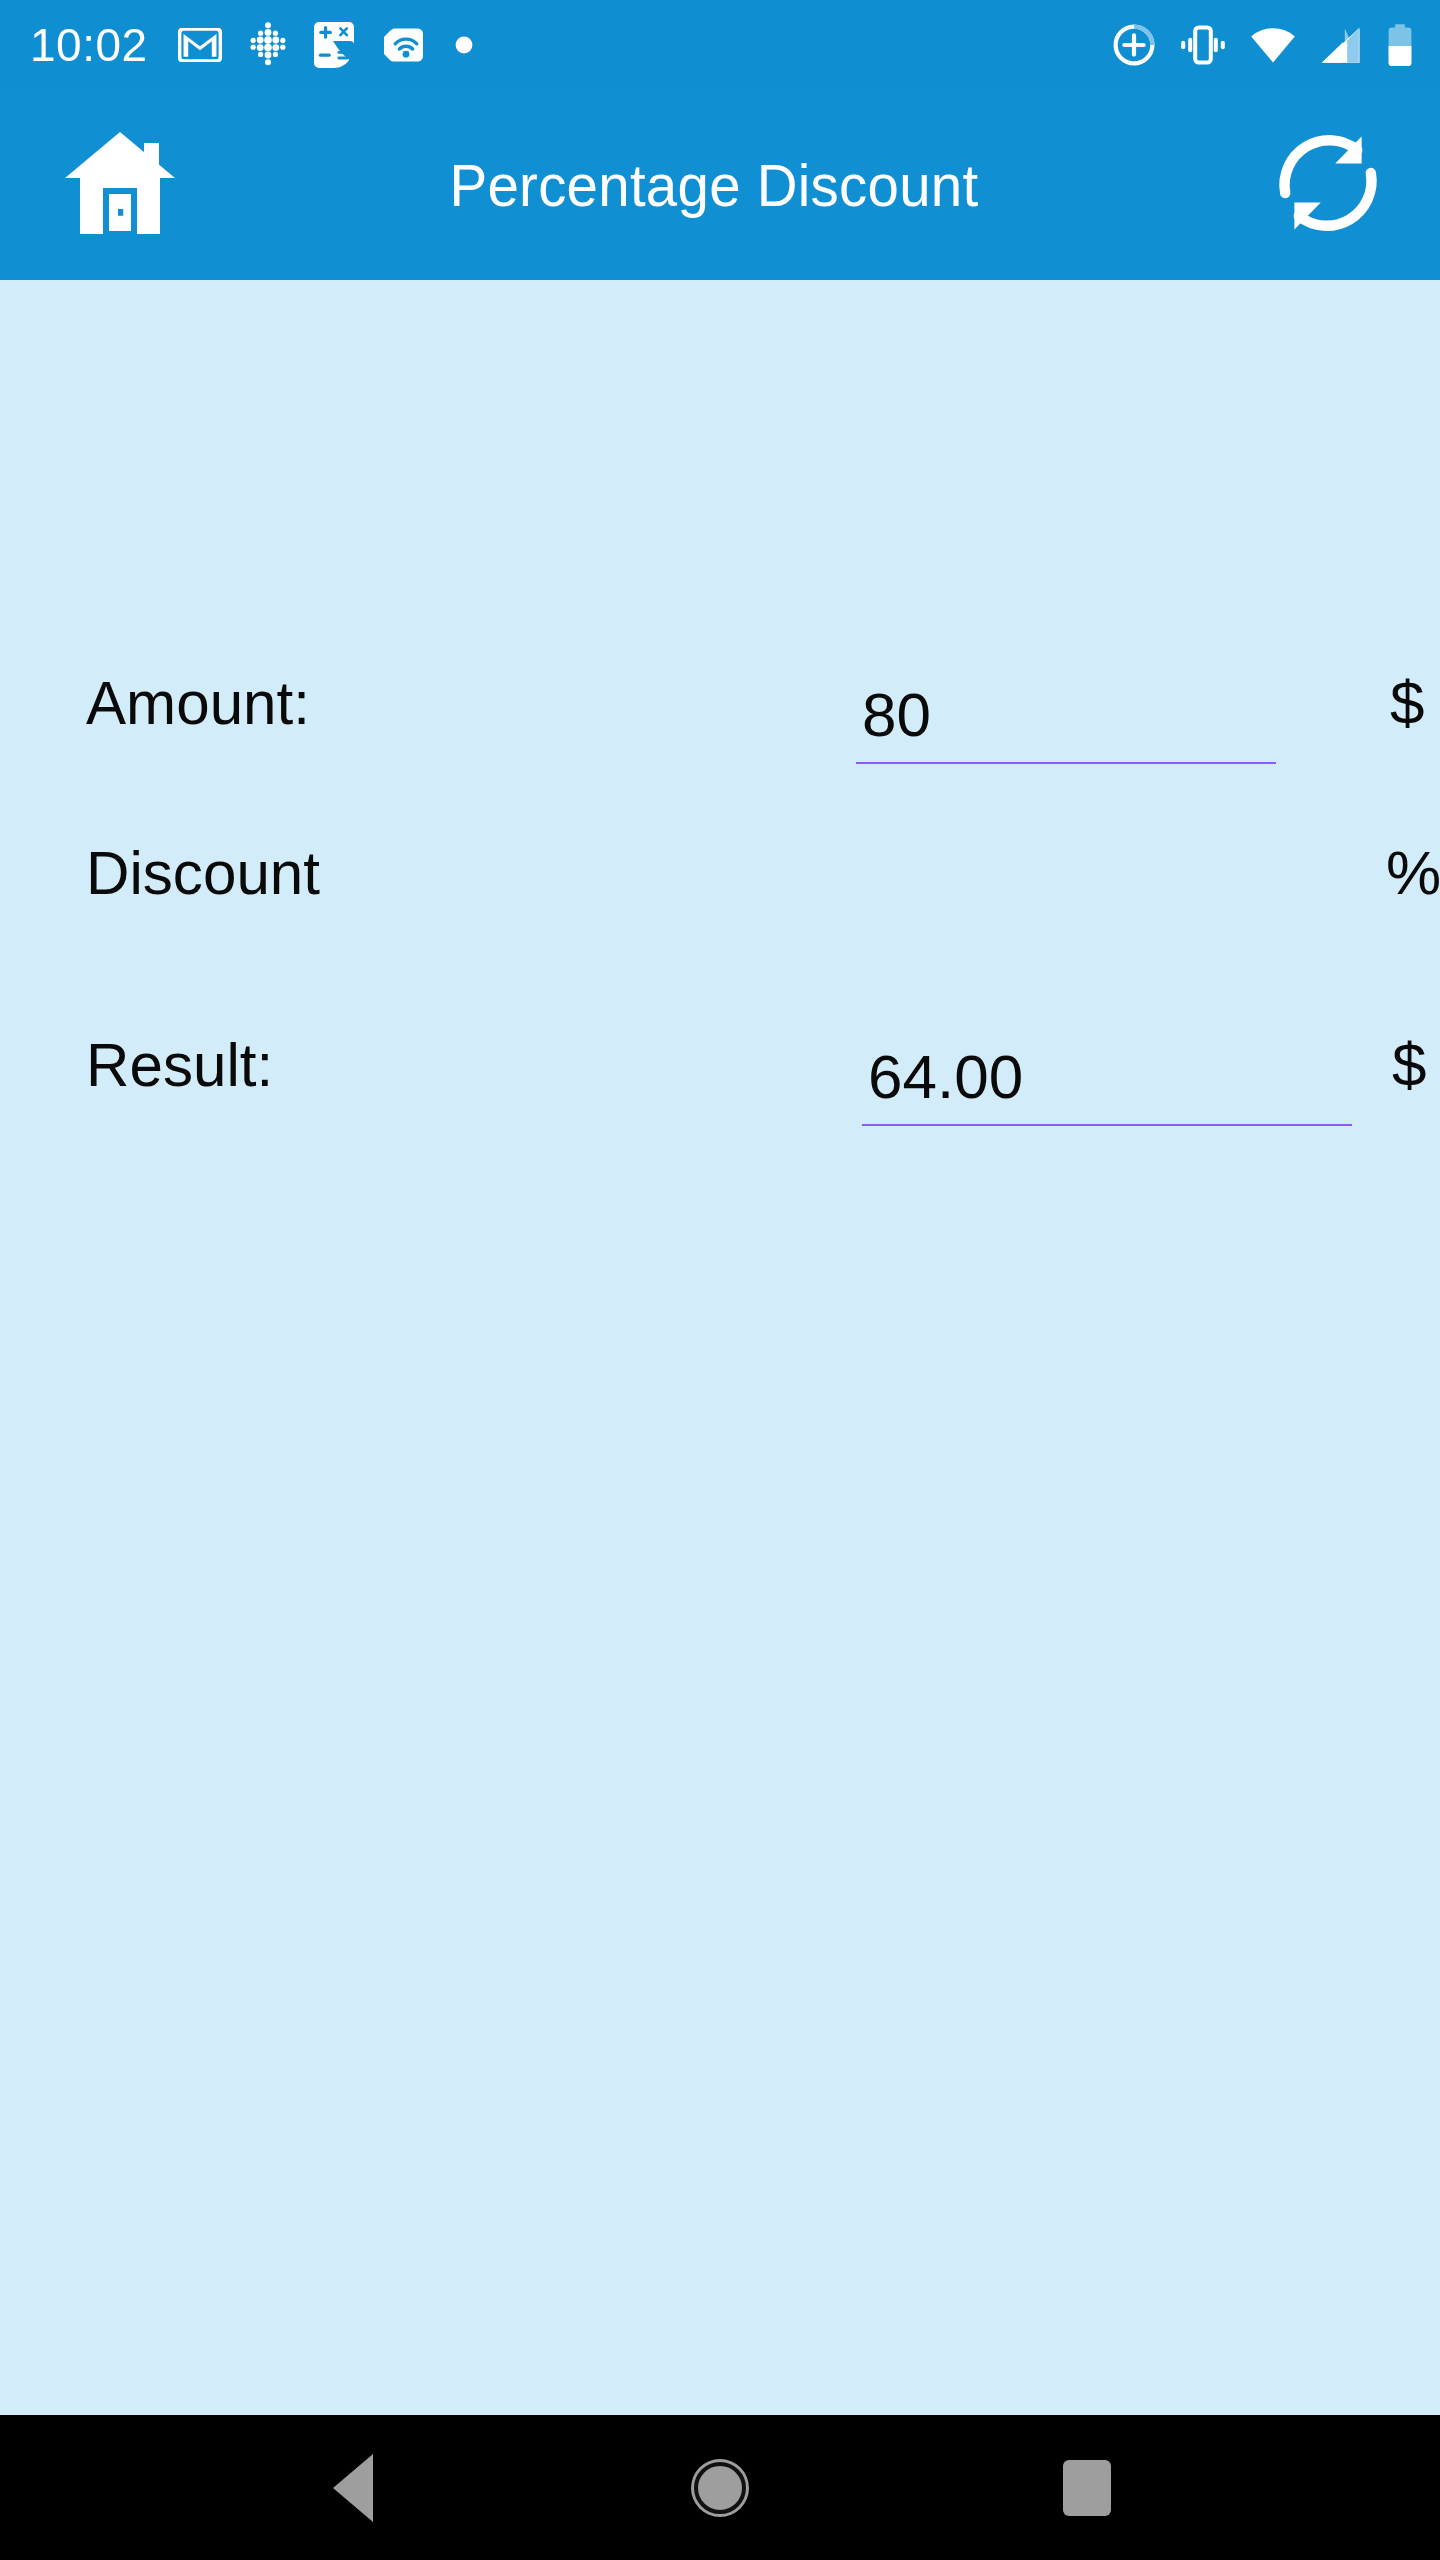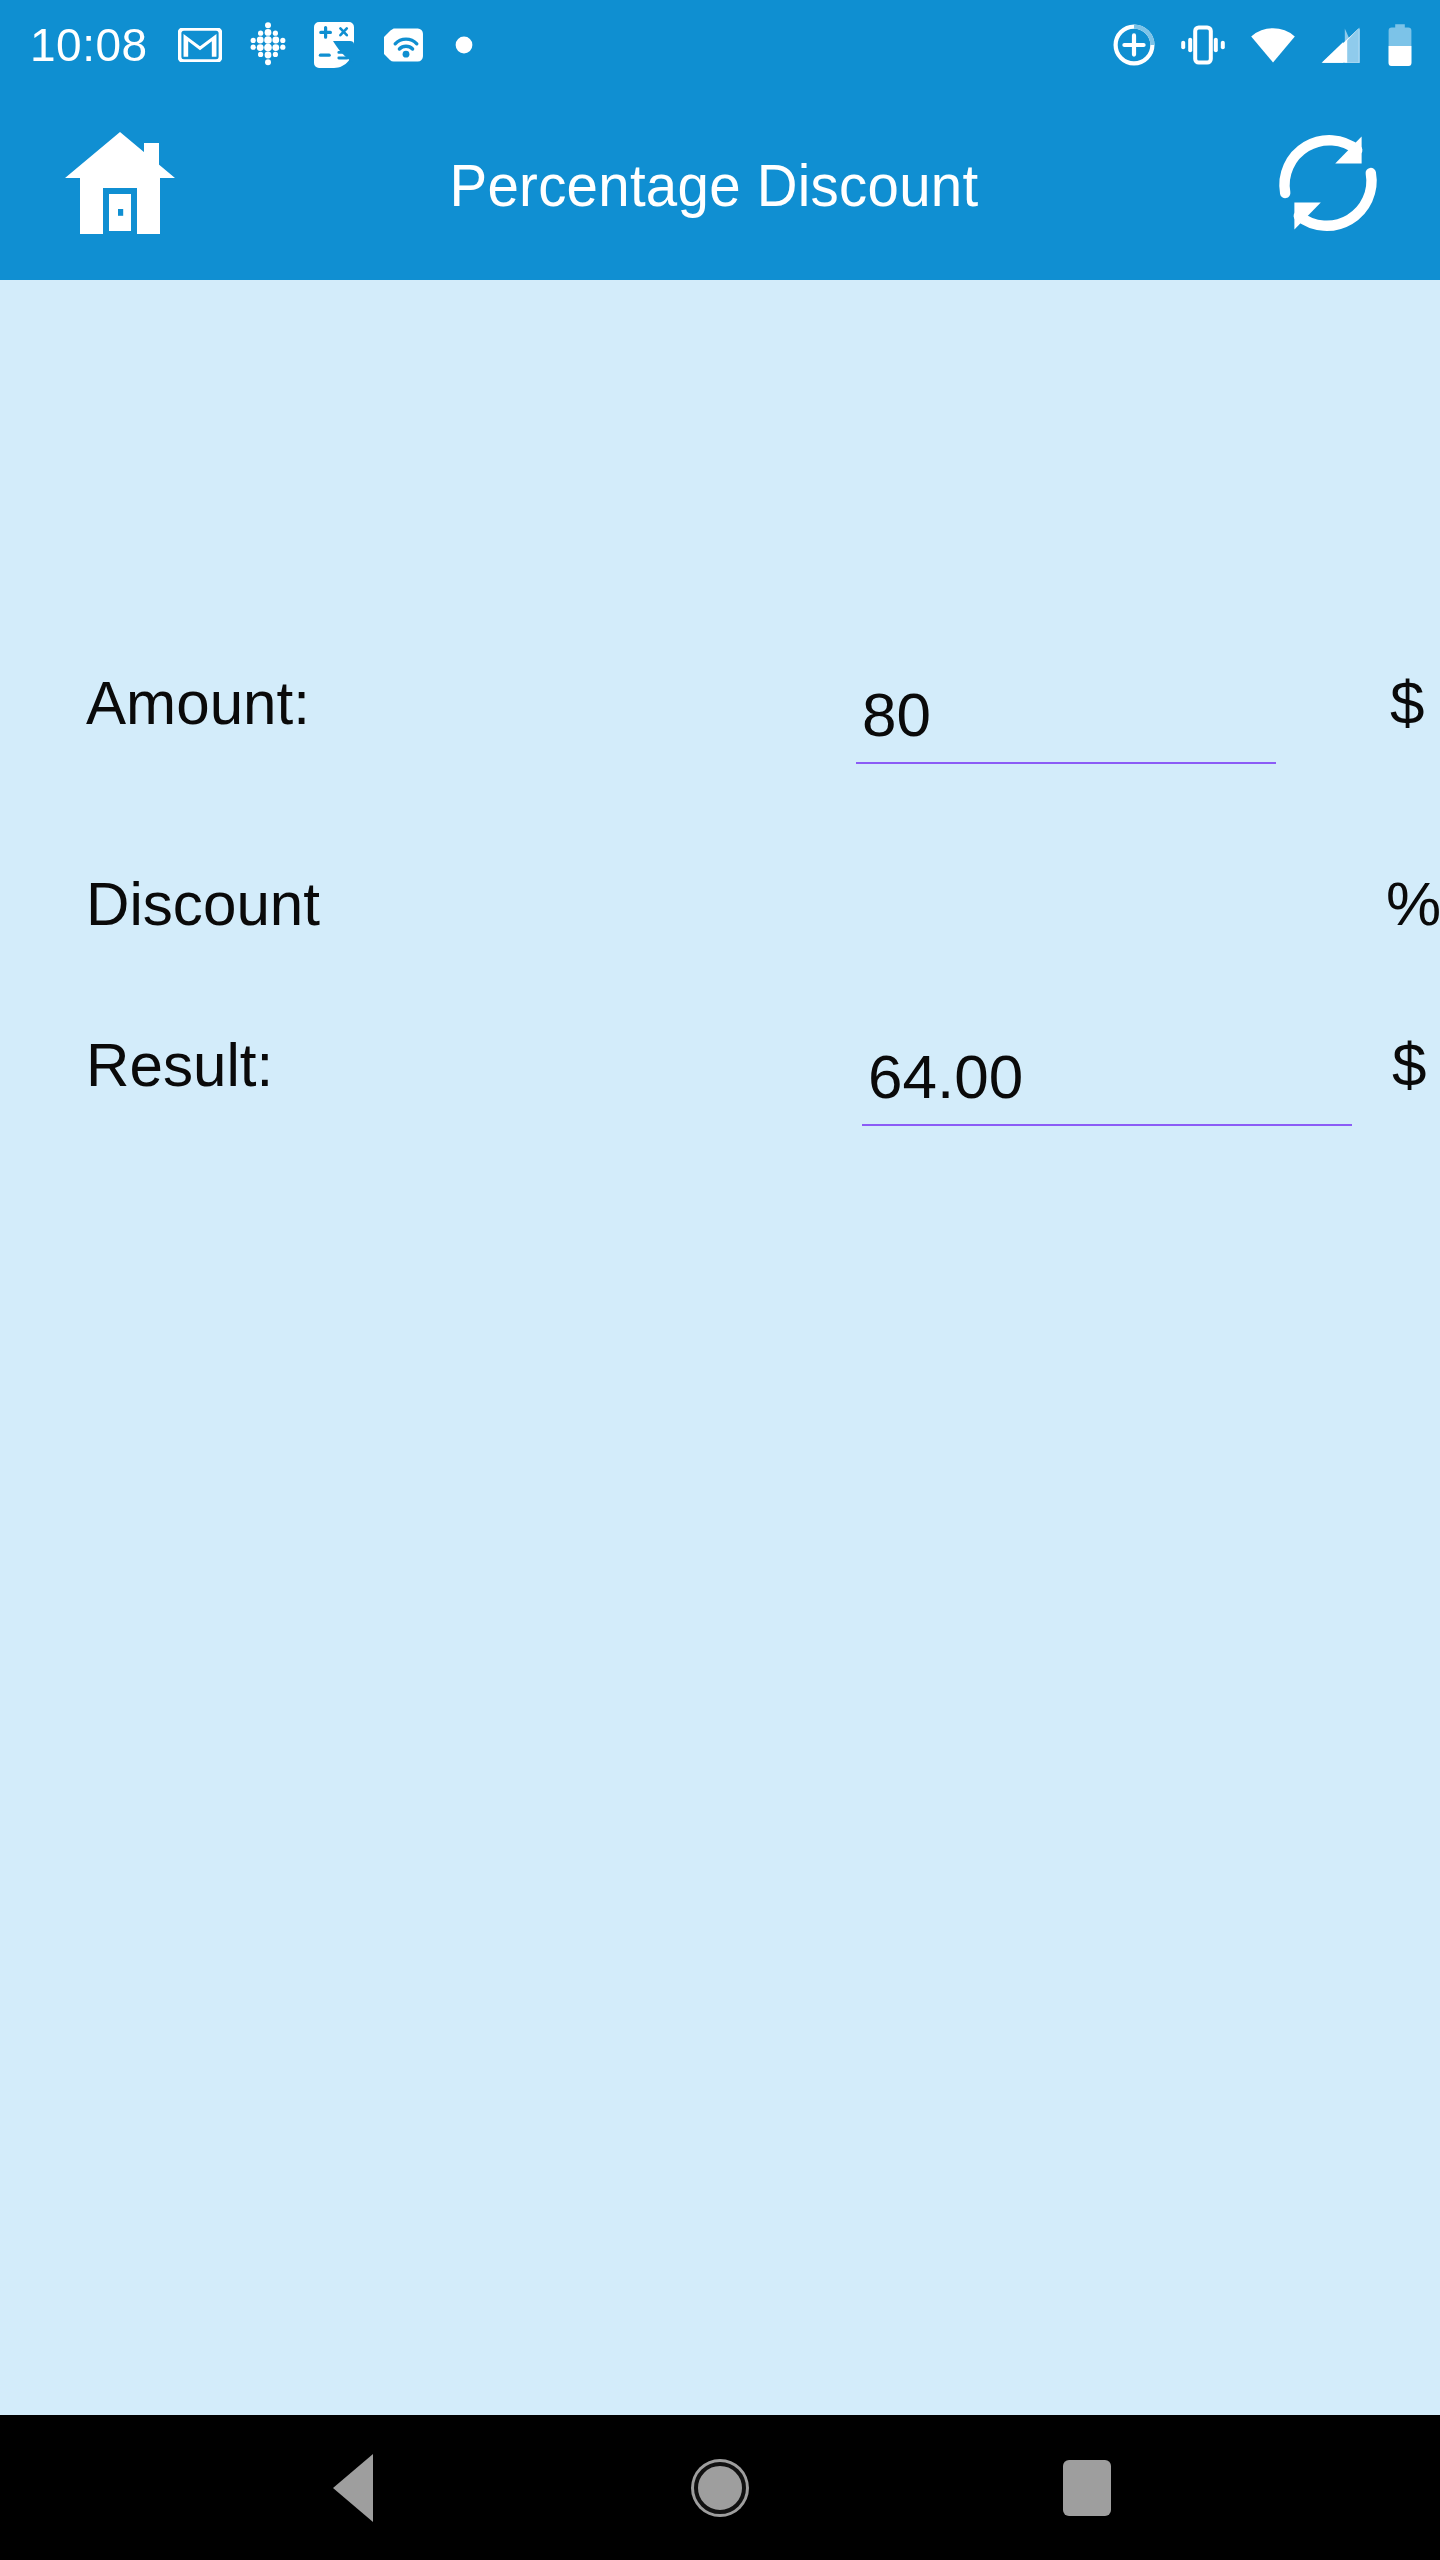--- a/index.html
+++ b/index.html
@@ -106,21 +106,21 @@
 
   .field-row {
     position: absolute;
     left: 0;
     width: 1324px;
     height: 150px;
     display: flex;
     align-items: flex-start;
   }
   #row-amount   { top: 390px; }
-  #row-discount { top: 591px; }
+  #row-discount { top: 560px; }
   #row-result   { top: 752px; }
 
   .field-label {
     position: absolute;
     left: 86px;
     top: 0;
     font-size: 62px;
     color: #0A0A0A;
     font-family: "Liberation Sans", sans-serif;
     line-height: 1.05;
@@ -207,21 +207,21 @@
     background: #9E9E9E;
     border-radius: 6px;
   }
 </style>
 </head>
 <body>
 
 <div id="screen">
 
   <div id="status-bar">
-    <div class="status-clock">10:08</div>
+    <div class="status-clock">10:02</div>
 
     <div class="status-left-icons">
 
       <span>
         <svg class="sb-ico" width="44" height="34" viewBox="0 0 24 19">
           <rect x="0.5" y="0.5" width="23" height="18" rx="2.5" fill="none" stroke="#fff" stroke-width="2.2"></rect>
           <path d="M2.8 3.4 V16 h2.6 V7.4 L12 12.4 l6.6 -5 V16 h2.6 V3.4 L12 10.2 Z" fill="#fff"></path>
         </svg>
       </span>
 

